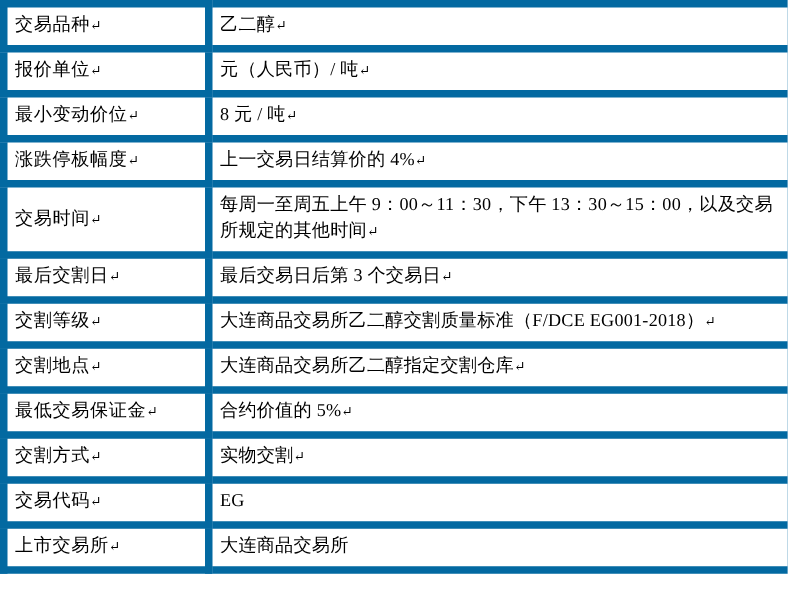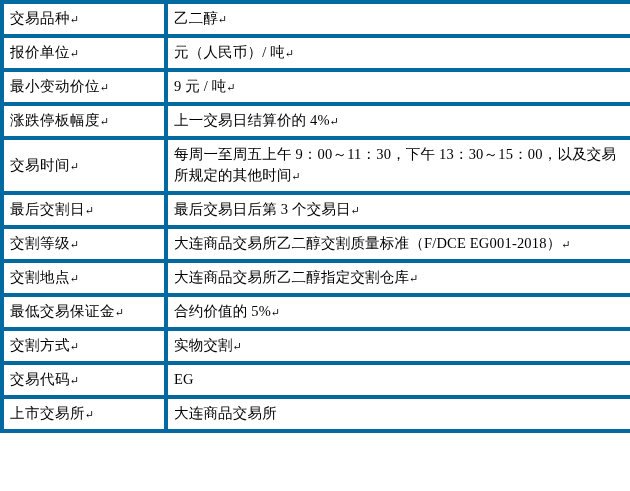--- a/index.html
+++ b/index.html
@@ -16,21 +16,21 @@
   }
   #contract-table {
     border-collapse: collapse;
     width: 630px;
     table-layout: fixed;
     margin: 0;
   }
   #contract-table col.label-col { width: 164px; }
   #contract-table col.value-col { width: 466px; }
   #contract-table td {
-    border: 4px solid #0369a1;
+    border: 6px solid #0369a1;
     padding: 4px 6px 5px 6px;
     font-size: 14.5px;
     line-height: 1.45;
     vertical-align: middle;
     white-space: normal;
     word-break: break-word;
   }
   #contract-table td.label-cell {
     letter-spacing: 0.5px;
   }
@@ -58,21 +58,21 @@
     <tr>
       <td class="label-cell"><span>交易品种</span><span class="mark">↵</span></td>
       <td class="value-cell"><span>乙二醇</span><span class="mark">↵</span></td>
     </tr>
     <tr>
       <td class="label-cell"><span>报价单位</span><span class="mark">↵</span></td>
       <td class="value-cell"><span>元（人民币）/ 吨</span><span class="mark">↵</span></td>
     </tr>
     <tr>
       <td class="label-cell"><span>最小变动价位</span><span class="mark">↵</span></td>
-      <td class="value-cell"><span>9 元 / 吨</span><span class="mark">↵</span></td>
+      <td class="value-cell"><span>8 元 / 吨</span><span class="mark">↵</span></td>
     </tr>
     <tr>
       <td class="label-cell"><span>涨跌停板幅度</span><span class="mark">↵</span></td>
       <td class="value-cell"><span>上一交易日结算价的 4%</span><span class="mark">↵</span></td>
     </tr>
     <tr>
       <td class="label-cell"><span>交易时间</span><span class="mark">↵</span></td>
       <td class="value-cell two-line"><span>每周一至周五上午 9：00～11：30，下午 13：30～15：00，以及交易所规定的其他时间</span><span class="mark">↵</span></td>
     </tr>
     <tr>

